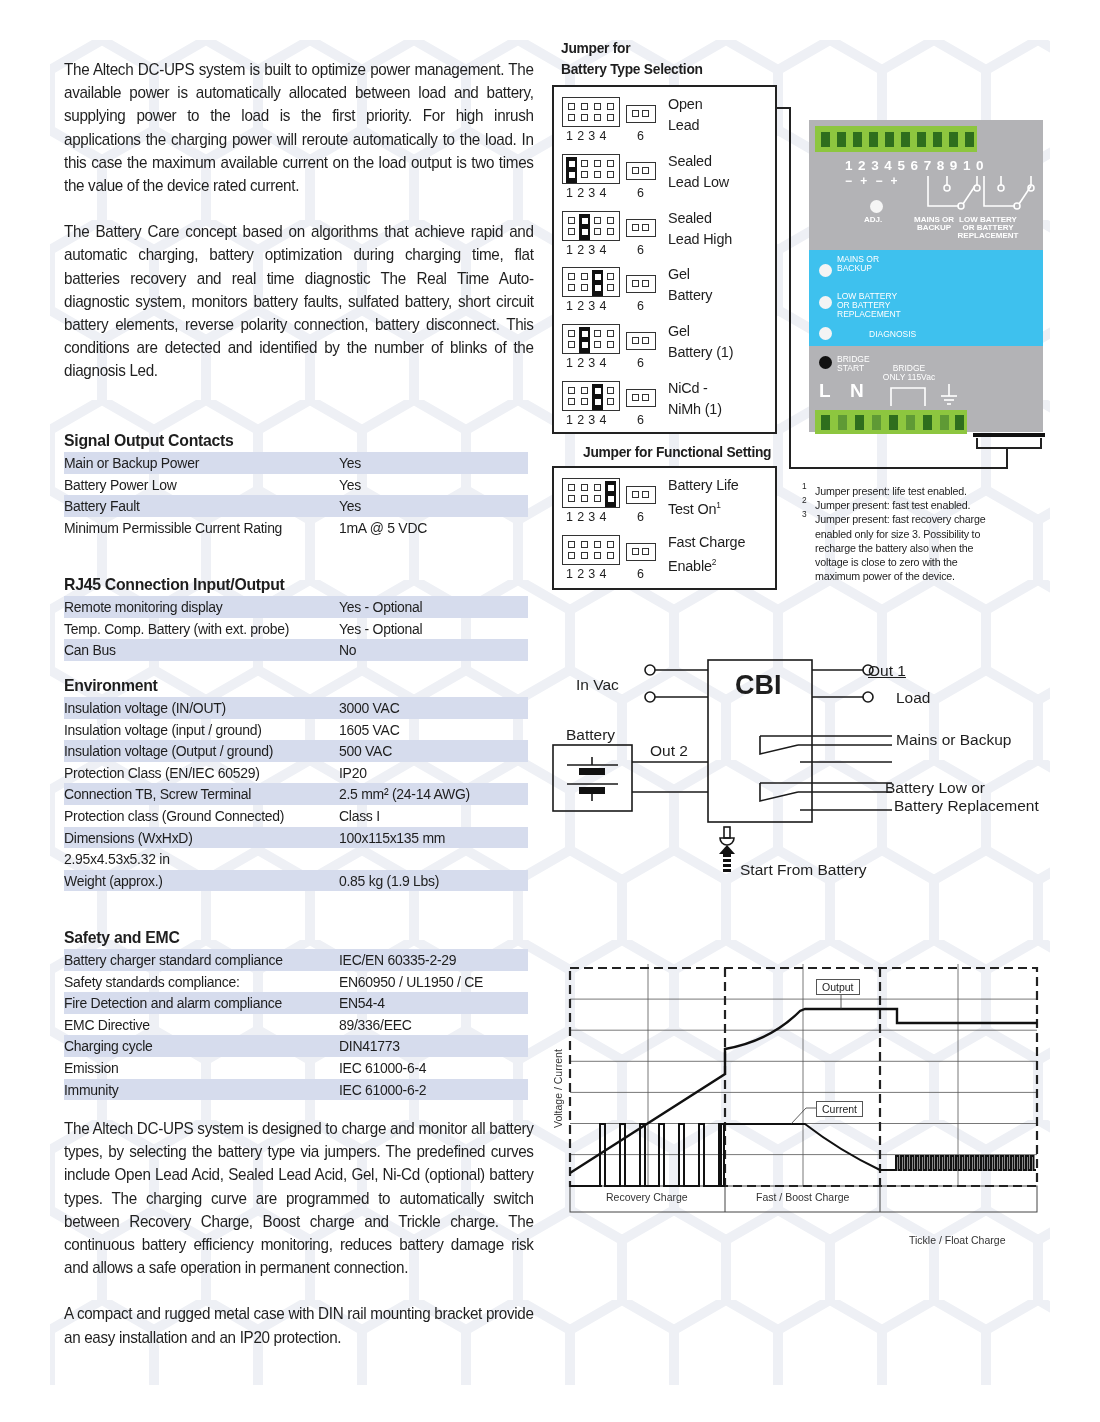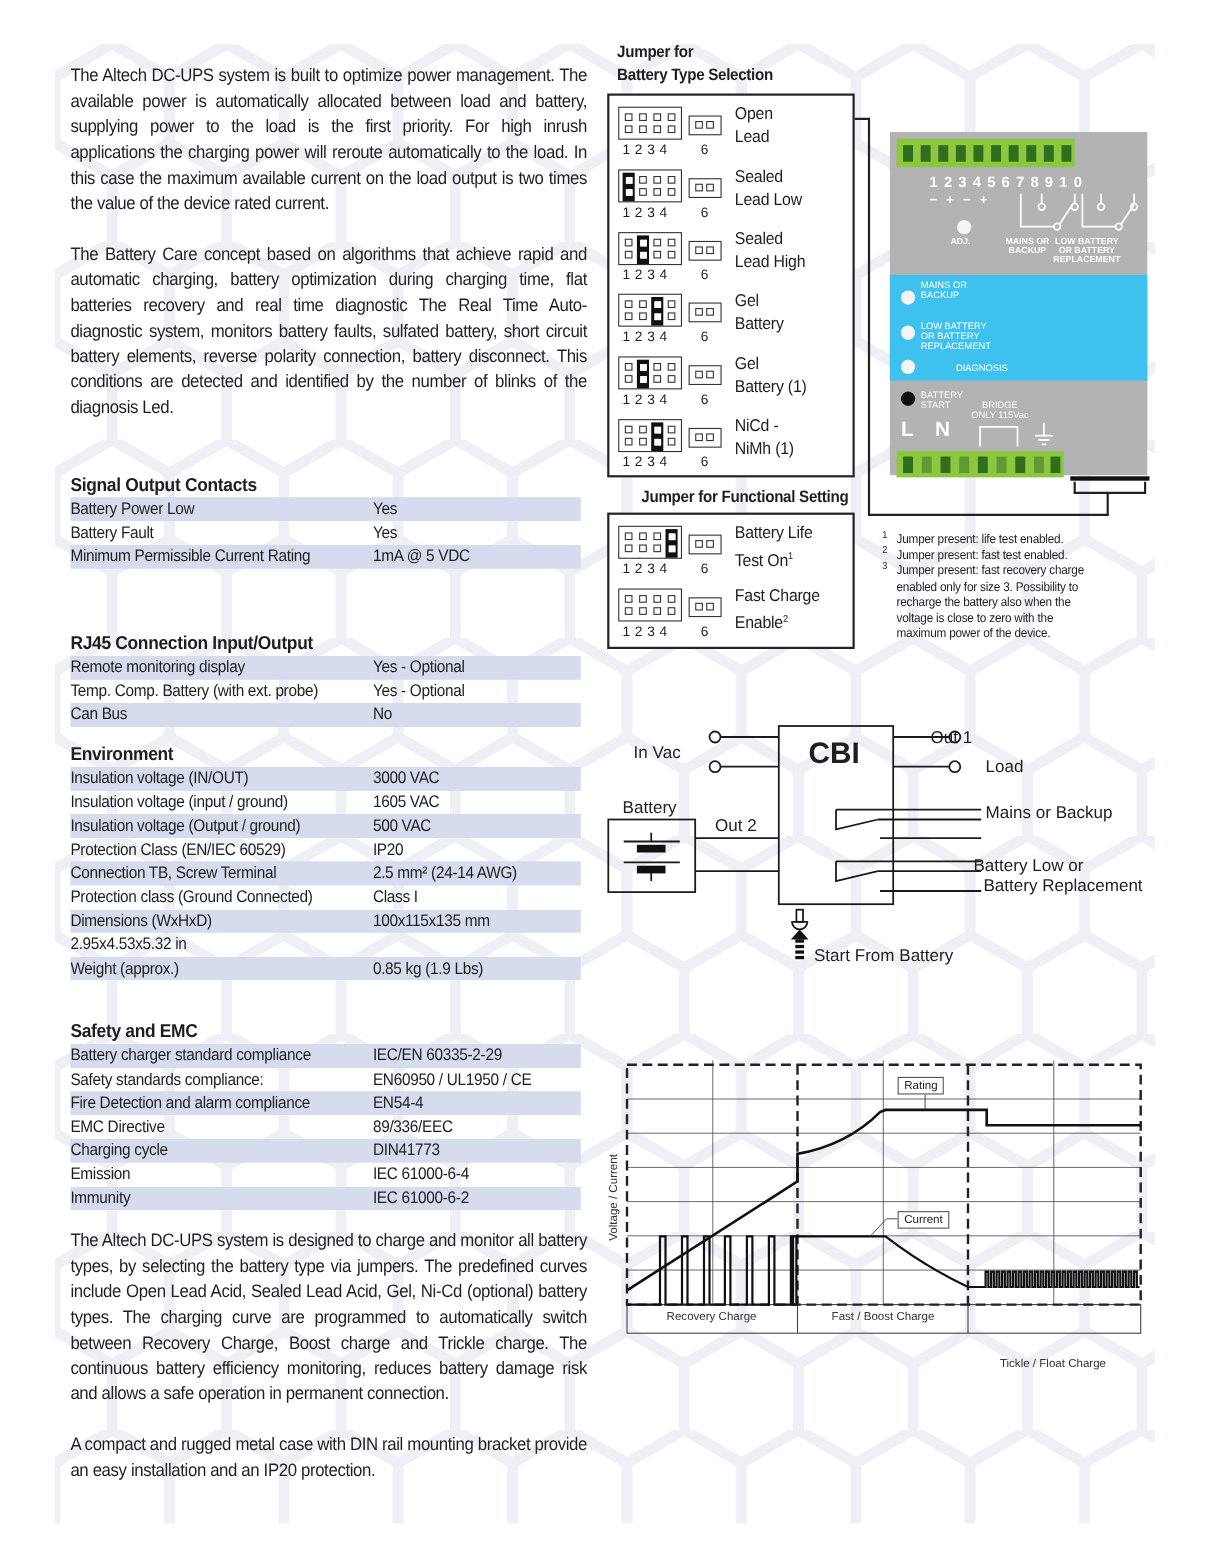--- a/index.html
+++ b/index.html
@@ -112,20 +112,24 @@
 <div class="col-left">
   <p class="para">The Altech DC-UPS system is built to optimize power management. The available power is automatically allocated between load and battery, supplying power to the load is the first priority. For high inrush applications the charging power will reroute automatically to the load. In this case the maximum available current on the load output is two times the value of the device rated current.</p>
   <div class="gap" style="height:23px"></div>
   <p class="para">The Battery Care concept based on algorithms that achieve rapid and automatic charging, battery optimization during charging time, flat batteries recovery and real time diagnostic The Real Time Auto-diagnostic system, monitors battery faults, sulfated battery, short circuit battery elements, reverse polarity connection, battery disconnect. This conditions are detected and identified by the number of blinks of the diagnosis Led.</p>
 </div>
 
 <div class="sec" style="top:430px">
   <h3 class="sec-title">Signal Output Contacts</h3>
   <table class="spec-table">
     <tbody>
+        <tr class="spec-row">
+          <td class="spec-cell k"><span>Main or Backup Power</span></td>
+          <td class="spec-cell"><span>Yes</span></td>
+        </tr>
     <tr class="spec-row">
           <td class="spec-cell k"><span>Battery Power Low</span></td>
           <td class="spec-cell"><span>Yes</span></td>
         </tr>
     <tr class="spec-row">
           <td class="spec-cell k"><span>Battery Fault</span></td>
           <td class="spec-cell"><span>Yes</span></td>
         </tr>
     <tr class="spec-row">
           <td class="spec-cell k"><span>Minimum Permissible Current Rating</span></td>
@@ -488,21 +492,21 @@
   <div class="blue-band">
     <div class="led" style="left:10px; top:14px;"></div>
     <div class="led-label" style="left:28px; top:5px; width:45px;">MAINS OR BACKUP</div>
     <div class="led" style="left:10px; top:46px;"></div>
     <div class="led-label" style="left:28px; top:42px; width:70px;">LOW BATTERY OR BATTERY REPLACEMENT</div>
     <div class="led" style="left:10px; top:77px;"></div>
     <div class="led-label" style="left:28px; top:80px;padding-left:32px;">DIAGNOSIS</div>
   </div>
 
   <div class="batt-btn"></div>
-  <div class="led-label" style="left:28px; top:235px; width:40px;">BATTERY START</div>
+  <div class="led-label" style="left:28px; top:235px; width:40px;">BRIDGE START</div>
   <div class="led-label" style="left:72px; top:244px; width:56px; text-align:center;">BRIDGE ONLY 115Vac</div>
   <div class="LN" style="left:10px;">L</div>
   <div class="LN" style="left:41px;">N</div>
   <svg style="position:absolute; left:80px; top:264px;" width="70" height="24">
     <polyline points="2,22 2,4 36,4 36,22" fill="none" stroke="#fff" stroke-width="1.6"></polyline>
     <line x1="60" y1="0" x2="60" y2="12" stroke="#fff" stroke-width="1.6"></line>
     <line x1="52" y1="12" x2="68" y2="12" stroke="#fff" stroke-width="1.6"></line>
     <line x1="55" y1="16" x2="65" y2="16" stroke="#fff" stroke-width="1.6"></line>
     <line x1="58" y1="20" x2="62" y2="20" stroke="#fff" stroke-width="1.6"></line>
   </svg>
@@ -563,21 +567,21 @@
   <polygon points="169,204 177,195 185,204" fill="#111"></polygon>
   <rect x="173" y="204" width="8" height="3" fill="#111"></rect>
   <rect x="173" y="209" width="8" height="3" fill="#111"></rect>
   <rect x="173" y="214" width="8" height="3" fill="#111"></rect>
   <rect x="173" y="219" width="8" height="3" fill="#111"></rect>
 </svg>
 <div class="cbi-title" style="left:735px; top:670px;">CBI</div>
 <div class="diag-label" style="left:576px; top:676px;">In Vac</div>
 <div class="diag-label" style="left:566px; top:726px;">Battery</div>
 <div class="diag-label" style="left:650px; top:742px;">Out 2</div>
-<div class="diag-label" style="left:846px; top:662px;">Out 1</div>
+<div class="diag-label" style="left:868px; top:662px;text-decoration:underline;">Out 1</div>
 <div class="diag-label" style="left:896px; top:689px;">Load</div>
 <div class="diag-label" style="left:896px; top:731px;">Mains or Backup</div>
 <div class="diag-label" style="left:885px; top:779px;">Battery Low or</div>
 <div class="diag-label" style="left:894px; top:797px;">Battery Replacement</div>
 <div class="diag-label" style="left:740px; top:861px;">Start From Battery</div>
 
 <svg class="abs" id="chart-svg" style="left:560px; top:960px;" width="490" height="260">
     <line x1="10" y1="39.1" x2="477" y2="39.1" stroke="#555" stroke-width="0.8"></line>
     <line x1="10" y1="70.2" x2="477" y2="70.2" stroke="#555" stroke-width="0.8"></line>
     <line x1="10" y1="101.30000000000001" x2="477" y2="101.30000000000001" stroke="#555" stroke-width="0.8"></line>
@@ -592,17 +596,17 @@
     <line x1="320" y1="226" x2="320" y2="252" stroke="#444" stroke-width="1"></line>
     <rect x="10" y="8" width="467" height="218" fill="none" stroke="#222" stroke-width="2.2" stroke-dasharray="9 5"></rect>
     <line x1="165" y1="8" x2="165" y2="226" fill="none" stroke="#222" stroke-width="2.2" stroke-dasharray="9 5"></line>
     <line x1="320" y1="8" x2="320" y2="226" fill="none" stroke="#222" stroke-width="2.2" stroke-dasharray="9 5"></line>
     <path d="M10 213 L165 114 L165 89 Q210 81 240 51 L245 49 L337 49 L337 63 L477 63" fill="none" stroke="#111" stroke-width="2.4"></path>
     <path d="M10 226 L40 226 L40 164 L45 164 L45 226 L60 226 L60 164 L65 164 L65 226 L80 226 L80 164 L85 164 L85 226 L99 226 L99 164 L104 164 L104 226 L119 226 L119 164 L124 164 L124 226 L139 226 L139 164 L144 164 L144 226 L159 226 L159 164 L164 164 L164 226 L161 226 L161 164 L245 164 Q280 191 320 210 L336 210 L336 196 L338.5 196 L338.5 210 L341 210 L341 196 L343.5 196 L343.5 210 L346 210 L346 196 L348.5 196 L348.5 210 L351 210 L351 196 L353.5 196 L353.5 210 L356 210 L356 196 L358.5 196 L358.5 210 L361 210 L361 196 L363.5 196 L363.5 210 L366 210 L366 196 L368.5 196 L368.5 210 L371 210 L371 196 L373.5 196 L373.5 210 L376 210 L376 196 L378.5 196 L378.5 210 L381 210 L381 196 L383.5 196 L383.5 210 L386 210 L386 196 L388.5 196 L388.5 210 L391 210 L391 196 L393.5 196 L393.5 210 L396 210 L396 196 L398.5 196 L398.5 210 L401 210 L401 196 L403.5 196 L403.5 210 L406 210 L406 196 L408.5 196 L408.5 210 L411 210 L411 196 L413.5 196 L413.5 210 L416 210 L416 196 L418.5 196 L418.5 210 L421 210 L421 196 L423.5 196 L423.5 210 L426 210 L426 196 L428.5 196 L428.5 210 L431 210 L431 196 L433.5 196 L433.5 210 L436 210 L436 196 L438.5 196 L438.5 210 L441 210 L441 196 L443.5 196 L443.5 210 L446 210 L446 196 L448.5 196 L448.5 210 L451 210 L451 196 L453.5 196 L453.5 210 L456 210 L456 196 L458.5 196 L458.5 210 L461 210 L461 196 L463.5 196 L463.5 210 L466 210 L466 196 L468.5 196 L468.5 210 L471 210 L471 196 L473.5 196 L473.5 210 L476 210" fill="none" stroke="#111" stroke-width="2"></path>
     <line x1="281" y1="35" x2="281" y2="49" stroke="#333" stroke-width="0.8"></line>
     <polyline points="256,148 246,148 231,164" fill="none" stroke="#333" stroke-width="0.8"></polyline>
   </svg>
 <div class="chart-y" style="left:552px; top:1128px;">Voltage / Current</div>
-<div class="chart-tag" style="left:816px; top:979px;">Rating</div>
+<div class="chart-tag" style="left:816px; top:979px;">Output</div>
 <div class="chart-tag" style="left:816px; top:1101px;">Current</div>
 <div class="chart-x" style="left:606px; top:1191px;">Recovery Charge</div>
 <div class="chart-x" style="left:756px; top:1191px;">Fast / Boost Charge</div>
 <div class="chart-x" style="left:909px; top:1191px;margin-top:43px;">Tickle / Float Charge</div>
 
 </body></html>

